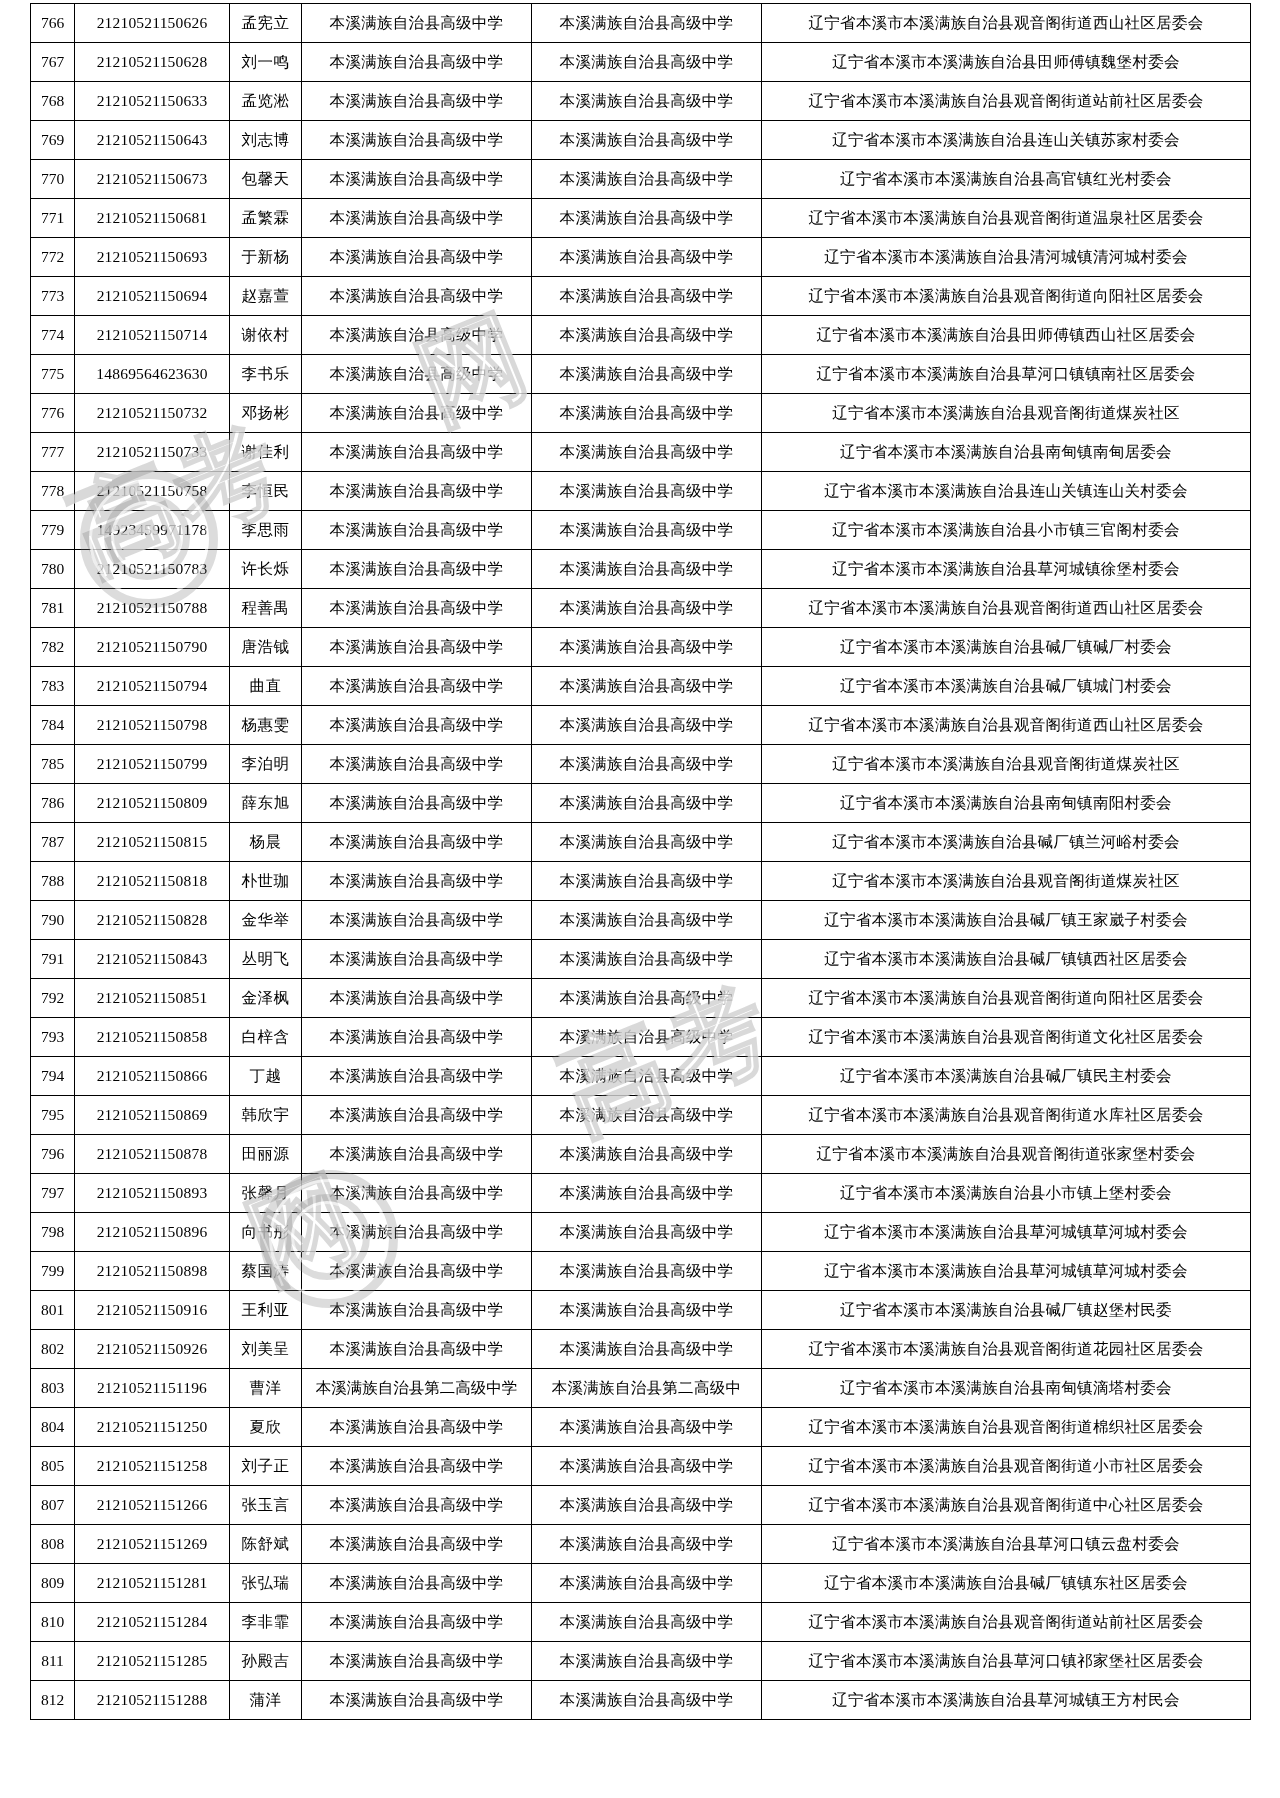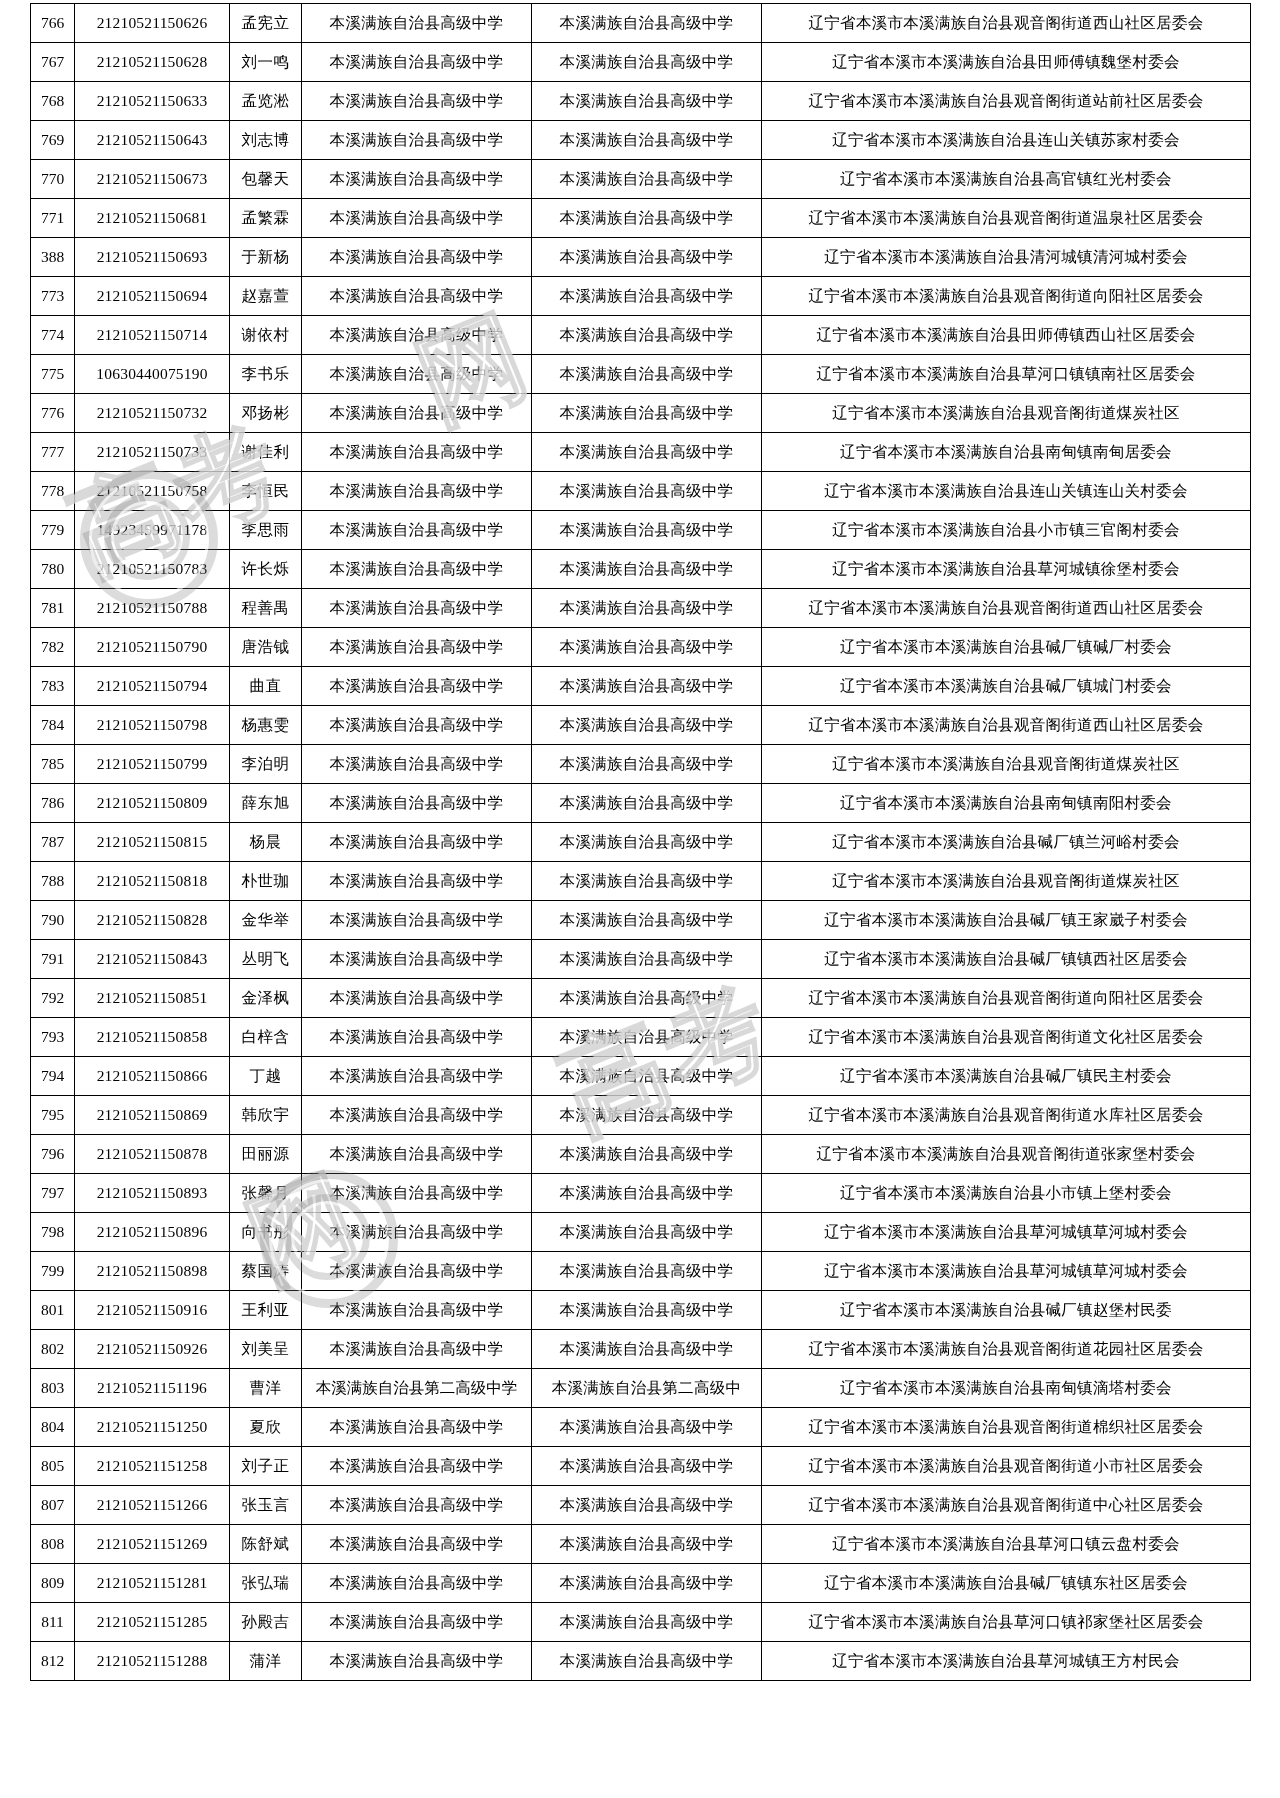--- a/index.html
+++ b/index.html
@@ -156,21 +156,21 @@
         </tr>
         <tr>
           <td class="cell-index">771</td>
           <td class="cell-exam">21210521150681</td>
           <td class="cell-name">孟繁霖</td>
           <td class="cell-sch1">本溪满族自治县高级中学</td>
           <td class="cell-sch2">本溪满族自治县高级中学</td>
           <td class="cell-addr">辽宁省本溪市本溪满族自治县观音阁街道温泉社区居委会</td>
         </tr>
         <tr>
-          <td class="cell-index">388</td>
+          <td class="cell-index">772</td>
           <td class="cell-exam">21210521150693</td>
           <td class="cell-name">于新杨</td>
           <td class="cell-sch1">本溪满族自治县高级中学</td>
           <td class="cell-sch2">本溪满族自治县高级中学</td>
           <td class="cell-addr">辽宁省本溪市本溪满族自治县清河城镇清河城村委会</td>
         </tr>
         <tr>
           <td class="cell-index">773</td>
           <td class="cell-exam">21210521150694</td>
           <td class="cell-name">赵嘉萱</td>
@@ -181,21 +181,21 @@
         <tr>
           <td class="cell-index">774</td>
           <td class="cell-exam">21210521150714</td>
           <td class="cell-name">谢依村</td>
           <td class="cell-sch1">本溪满族自治县高级中学</td>
           <td class="cell-sch2">本溪满族自治县高级中学</td>
           <td class="cell-addr">辽宁省本溪市本溪满族自治县田师傅镇西山社区居委会</td>
         </tr>
         <tr>
           <td class="cell-index">775</td>
-          <td class="cell-exam">10630440075190</td>
+          <td class="cell-exam">14869564623630</td>
           <td class="cell-name">李书乐</td>
           <td class="cell-sch1">本溪满族自治县高级中学</td>
           <td class="cell-sch2">本溪满族自治县高级中学</td>
           <td class="cell-addr">辽宁省本溪市本溪满族自治县草河口镇镇南社区居委会</td>
         </tr>
         <tr>
           <td class="cell-index">776</td>
           <td class="cell-exam">21210521150732</td>
           <td class="cell-name">邓扬彬</td>
           <td class="cell-sch1">本溪满族自治县高级中学</td>
@@ -436,20 +436,28 @@
         </tr>
         <tr>
           <td class="cell-index">809</td>
           <td class="cell-exam">21210521151281</td>
           <td class="cell-name">张弘瑞</td>
           <td class="cell-sch1">本溪满族自治县高级中学</td>
           <td class="cell-sch2">本溪满族自治县高级中学</td>
           <td class="cell-addr">辽宁省本溪市本溪满族自治县碱厂镇镇东社区居委会</td>
         </tr>
         <tr>
+          <td class="cell-index">810</td>
+          <td class="cell-exam">21210521151284</td>
+          <td class="cell-name">李非霏</td>
+          <td class="cell-sch1">本溪满族自治县高级中学</td>
+          <td class="cell-sch2">本溪满族自治县高级中学</td>
+          <td class="cell-addr">辽宁省本溪市本溪满族自治县观音阁街道站前社区居委会</td>
+        </tr>
+        <tr>
           <td class="cell-index">811</td>
           <td class="cell-exam">21210521151285</td>
           <td class="cell-name">孙殿吉</td>
           <td class="cell-sch1">本溪满族自治县高级中学</td>
           <td class="cell-sch2">本溪满族自治县高级中学</td>
           <td class="cell-addr">辽宁省本溪市本溪满族自治县草河口镇祁家堡社区居委会</td>
         </tr>
         <tr>
           <td class="cell-index">812</td>
           <td class="cell-exam">21210521151288</td>

